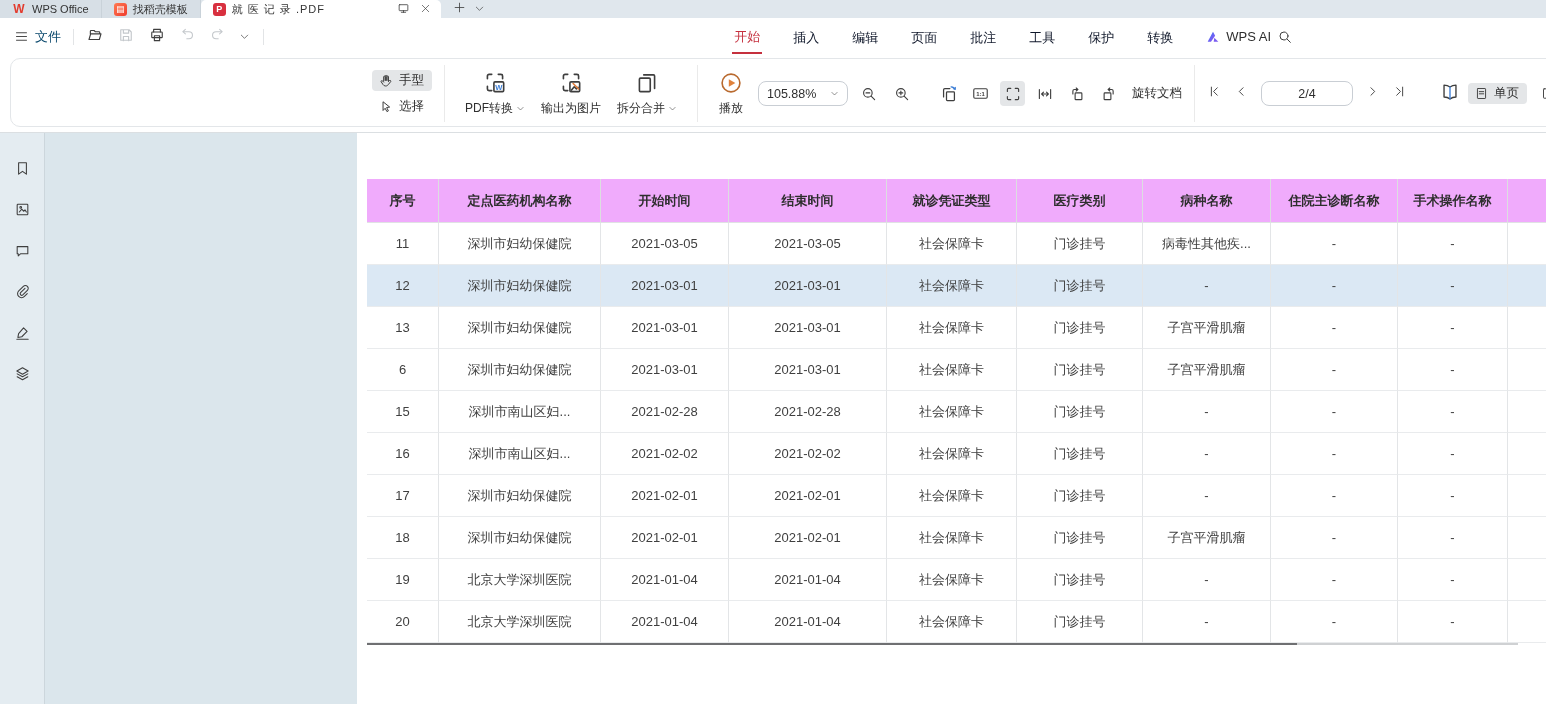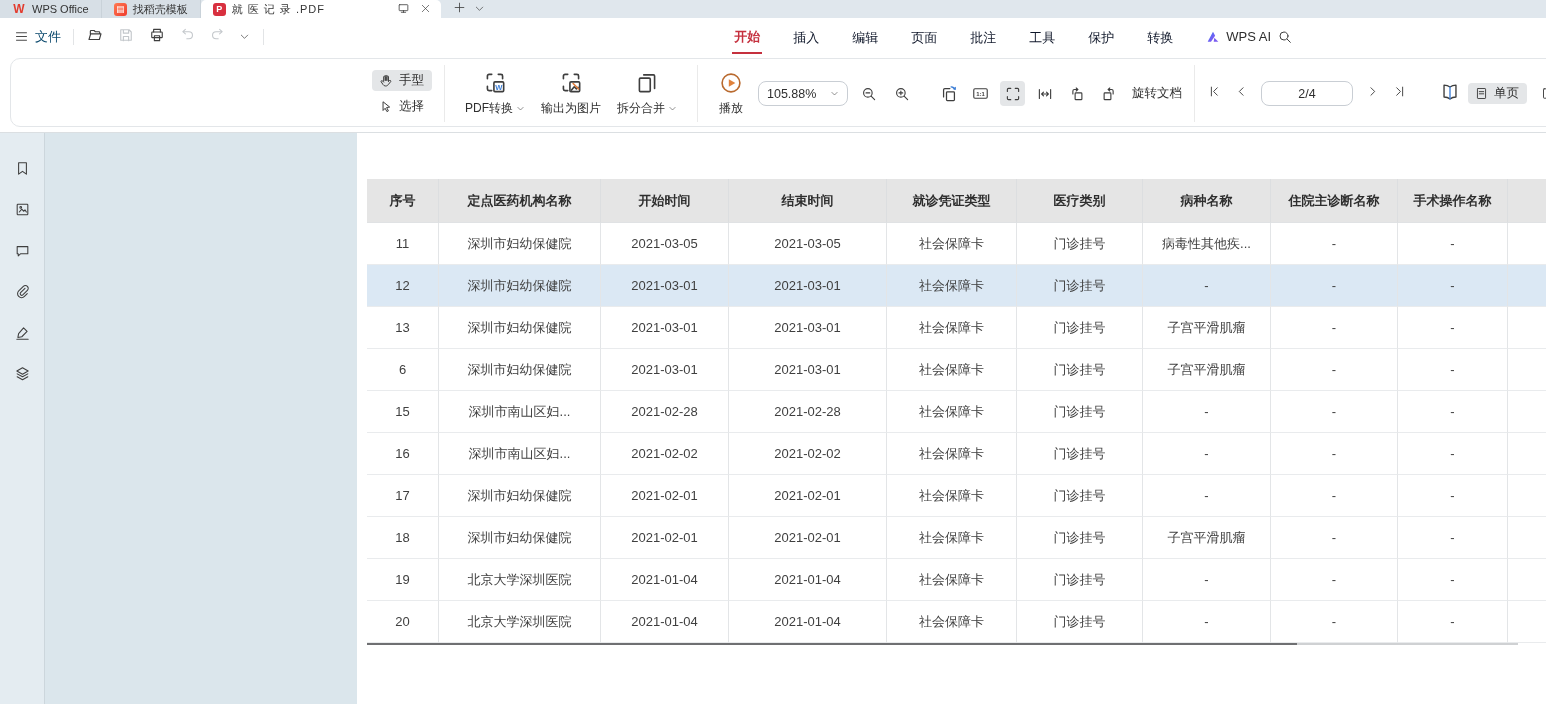--- a/index.html
+++ b/index.html
@@ -27,21 +27,21 @@
 
   
   .menubar { height:37px; background:#fff; display:flex; align-items:center;
     padding:0 0 0 14px; }
   .mb-left { display:flex; align-items:center; gap:12px; }
   .mb-file { display:flex; align-items:center; gap:6px; font-size:13px; color:#0c4a6e; }
   .mb-sep { width:1px; height:16px; background:#e2e4e6; }
   .mb-icons { display:flex; align-items:center; gap:13px; }
   .menu-items { margin-left:auto; display:flex; align-items:center; gap:29px; }
   .menu-item { font-size:13px; color:#0f172a; padding:8px 2px 6px; cursor:default; }
-  .menu-item.active { color:#c5303e; font-weight:bold; border-bottom:2.5px solid #c5303e; }
+  .menu-item.active { color:#c5303e; font-weight:normal; border-bottom:2.5px solid #c5303e; }
   .wpsai { display:flex; align-items:center; gap:5px; font-size:13px; color:#2e2e2e; }
   .mb-search { margin:0 253px 0 6px; display:flex; align-items:center; }
 
   
   .ribbon { position:relative; height:77px; background:#fff; }
   .ribbon-panel { position:absolute; left:10px; right:-14px; top:3px; bottom:5px;
     border:1px solid #e3e6e9; border-radius:10px; background:#fff; }
   .ribbon-content { position:absolute; left:0; top:0; right:0; bottom:0; display:flex;
     align-items:center; padding-left:372px; overflow:hidden; }
   .vdiv { width:1px; align-self:stretch; margin:10px 12px; background:#eaeaea; flex:0 0 auto; }
@@ -70,21 +70,21 @@
     display:flex; flex-direction:column; align-items:center; padding-top:26px; gap:22px; }
   .sideicon { width:19px; height:19px; display:flex; align-items:center; justify-content:center; }
   .panel { width:312px; background:#dbe6ec; }
   .docarea { position:relative; flex:1; background:#fff; overflow:hidden; }
 
   .rtable { position:absolute; left:10px; top:46px; display:grid;
     grid-template-columns:72px 162px 128px 158px 130px 126px 128px 127px 110px 60px; }
   .cell { height:42px; display:flex; align-items:center; justify-content:center;
     font-size:13px; color:#3f3f3f; border-right:1px solid #e3e5e7;
     border-bottom:1px solid #e9ebed; background:#fff; white-space:nowrap; overflow:hidden; }
-  .cell.th { height:44px; background:#e5e5e5; font-weight:bold; color:#2e2e2e;
+  .cell.th { height:44px; background:#f0abfc; font-weight:bold; color:#2e2e2e;
     font-size:13px; border-right:1px solid #dcdee0; border-bottom:1px solid #e0e2e4; }
   .cell.hl { background:#dbe8f4; }
   .tbl-bottom { position:absolute; left:10px; top:510px; width:1151px; height:2px;
     background:linear-gradient(to right,#6f7072 0,#6f7072 930px,#cfd1d3 930px,#cfd1d3 100%); }
 </style>
 </head>
 <body>
 
 <div class="tabbar">
   <div class="tab">

